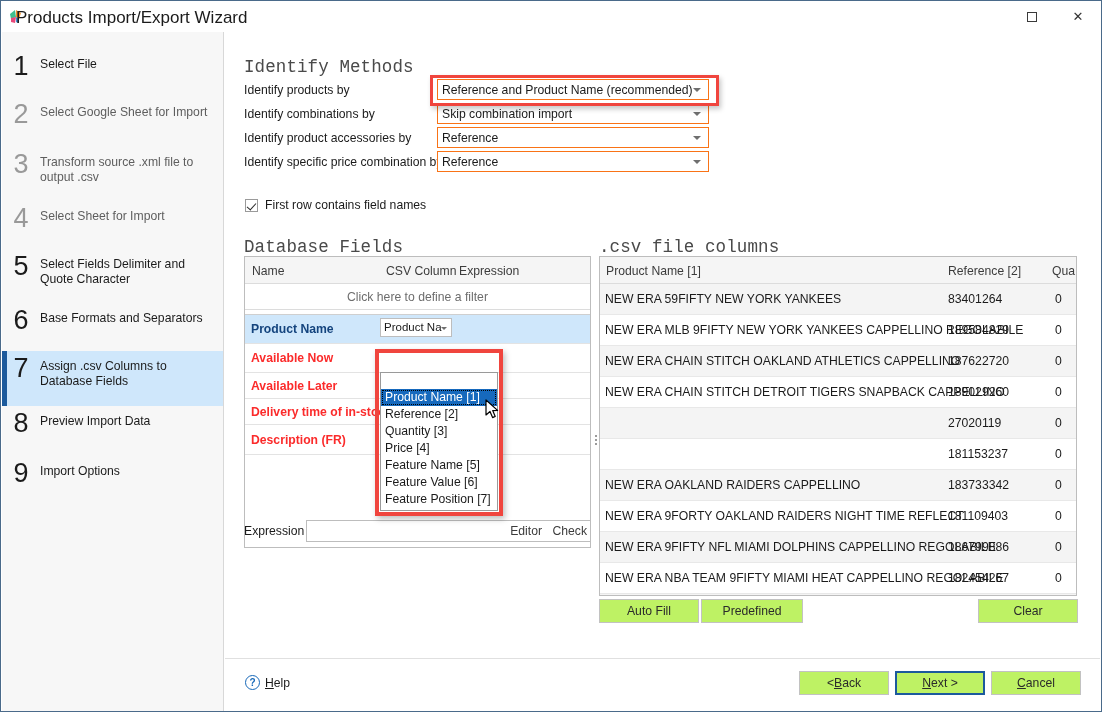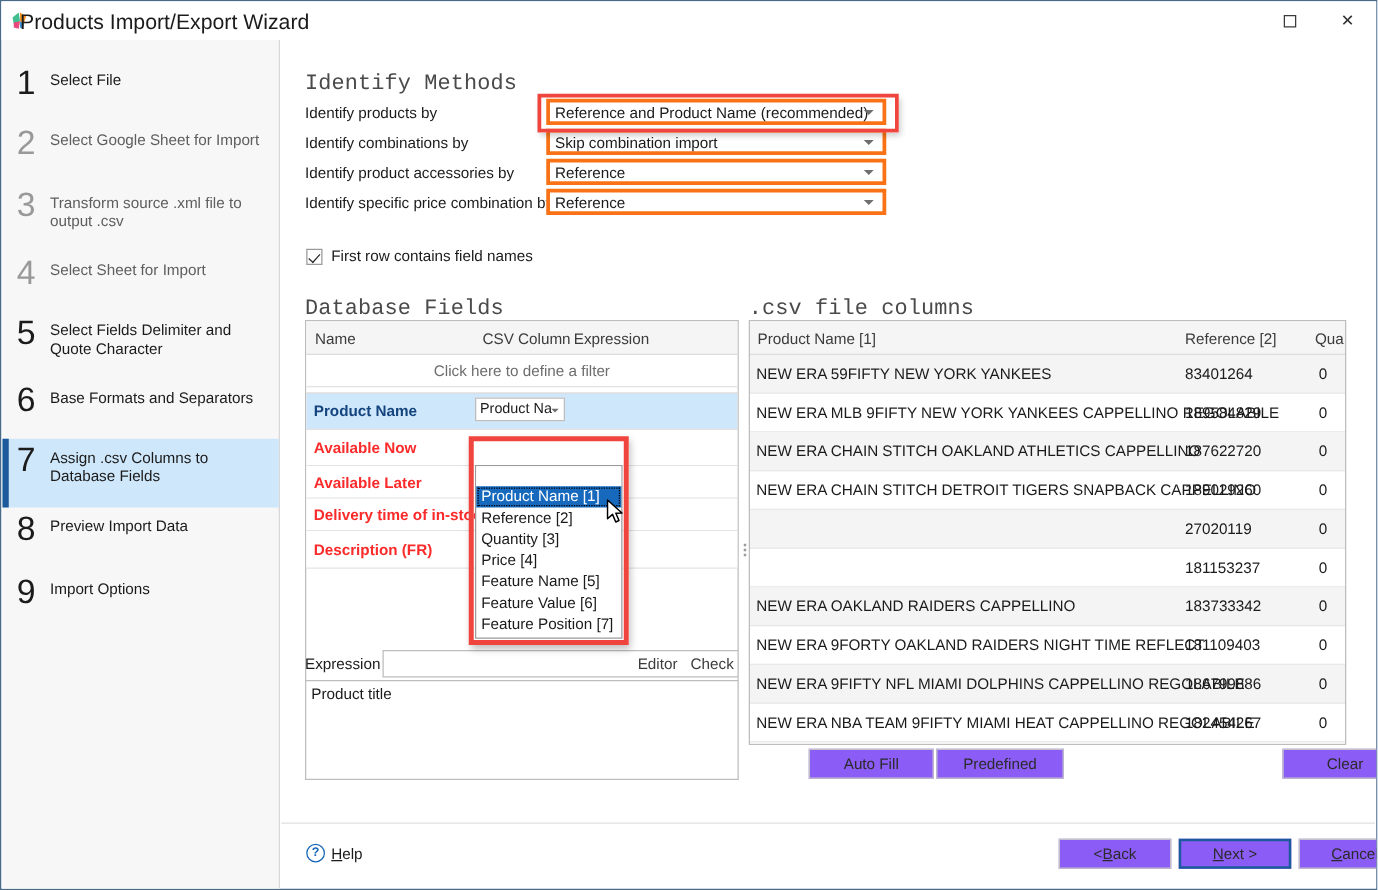--- a/index.html
+++ b/index.html
@@ -82,21 +82,21 @@
     letter-spacing:0.1px;
     font-family:Liberation Mono, monospace;
   }
 
   
   .im-label {
     position:absolute; font-size:12.2px; color:#1b1b1b; white-space:nowrap;
   }
   .combo {
     position:absolute; height:21px; background:#fff;
-    border:3px solid #f97316;
+    border:1px solid #f97316;
     font-size:12.2px; color:#1b1b1b;
     display:flex; align-items:center;
     padding-left:4px;
   }
   .combo .arrow {
     position:absolute; right:7px; top:50%; margin-top:-1.5px;
     width:0; height:0; border-left:4px solid transparent;
     border-right:4px solid transparent; border-top:4px solid #6f6f6f;
   }
 
@@ -200,25 +200,24 @@
   .crow span { position:absolute; top:8px; font-size:12.2px; color:#1b1b1b; white-space:nowrap; }
   .c1 { left:5px; }
   .c2 { left:348px; }
   .c3 { left:455px; }
   .hc1 { left:6px; }
   .hc2 { left:348px; }
   .hc3 { left:452px; }
 
   
   .btn {
-    position:absolute; background:#8b5cf6; border:1px solid #c2c2c2;
+    position:absolute; background:#bef264; border:1px solid #c2c2c2;
     font-size:12.2px; color:#2b2b2b;
     display:flex; align-items:center; justify-content:center;
     cursor:default;
-    margin-left:48px;
   }
   .btn.default { border:2px solid #1c5a9c; }
 
   
   #bottombar {
     position:absolute; left:224px; right:1px; bottom:1px; height:52px;
     background:#fff; border-top:1px solid #e0e0e0;
   }
   #help {
     position:absolute; left:20px; top:16px; display:flex; align-items:center;
@@ -385,21 +384,20 @@
   </div>
 
   <div id="expr-row">
     <div id="expr-lbl">Expression</div>
     <div id="expr-box">
       <span class="lnk" id="expr-editor">Editor</span>
       <span class="lnk" id="expr-check">Check</span>
     </div>
   </div>
 
-  <div id="expr-text">Product title</div>
 
   <div id="splitter">
     <div class="dots">
       <i></i>
         <i></i>
         <i></i>
     </div>
   </div>
 
   <div id="csvgrid">

